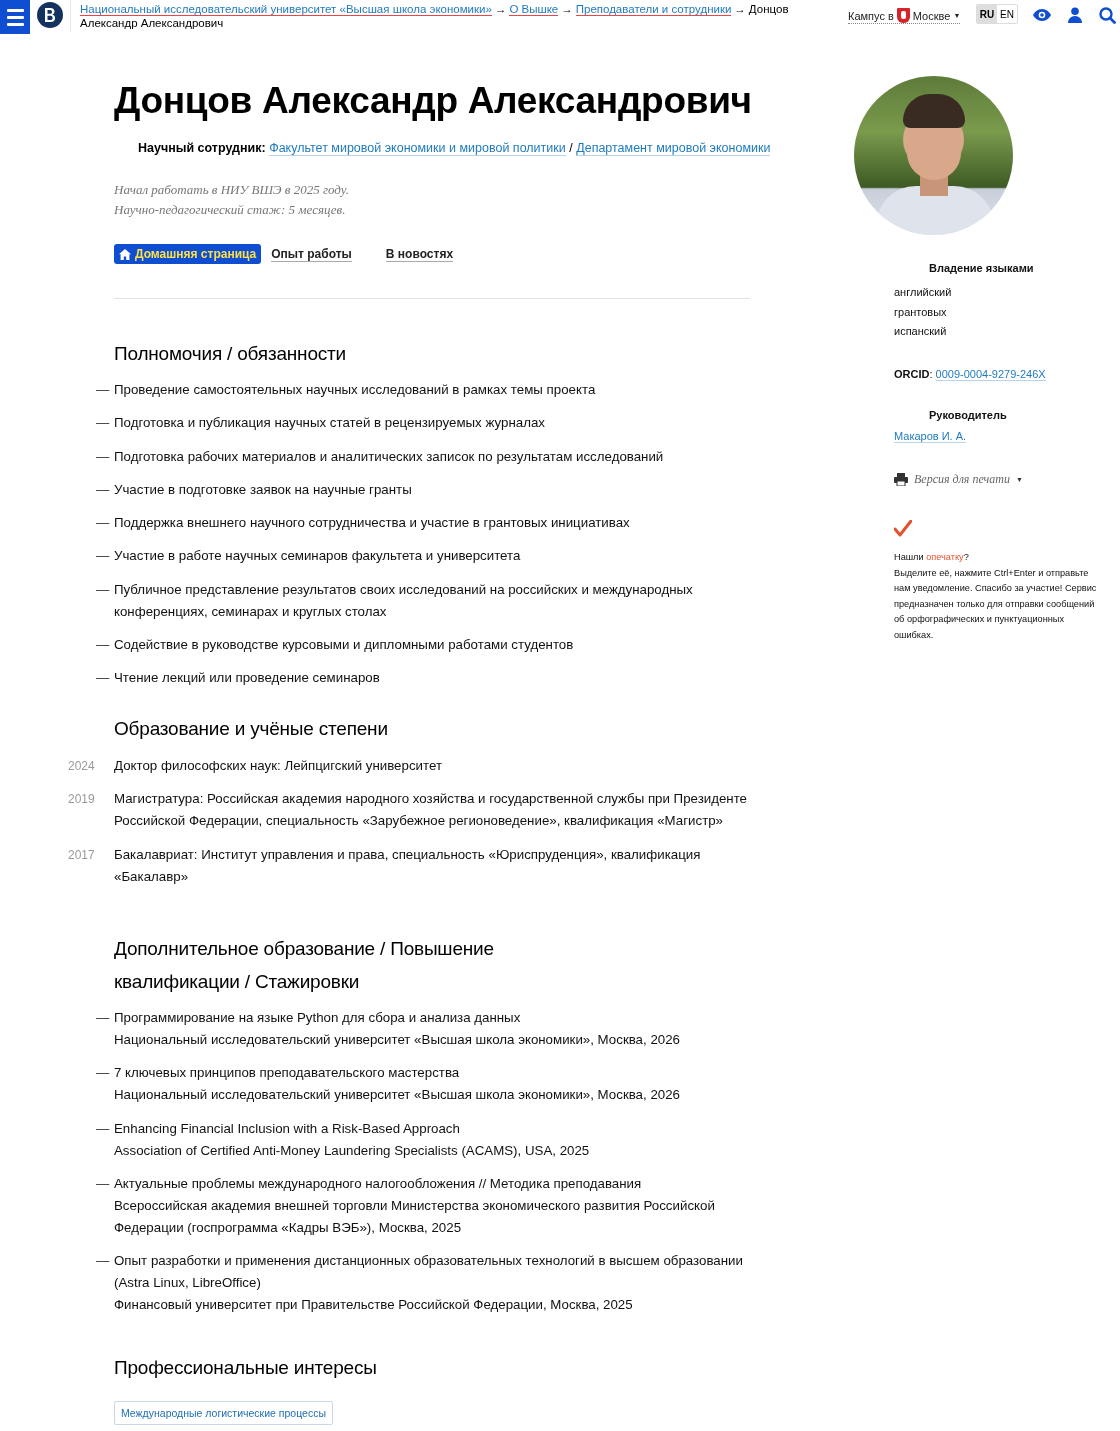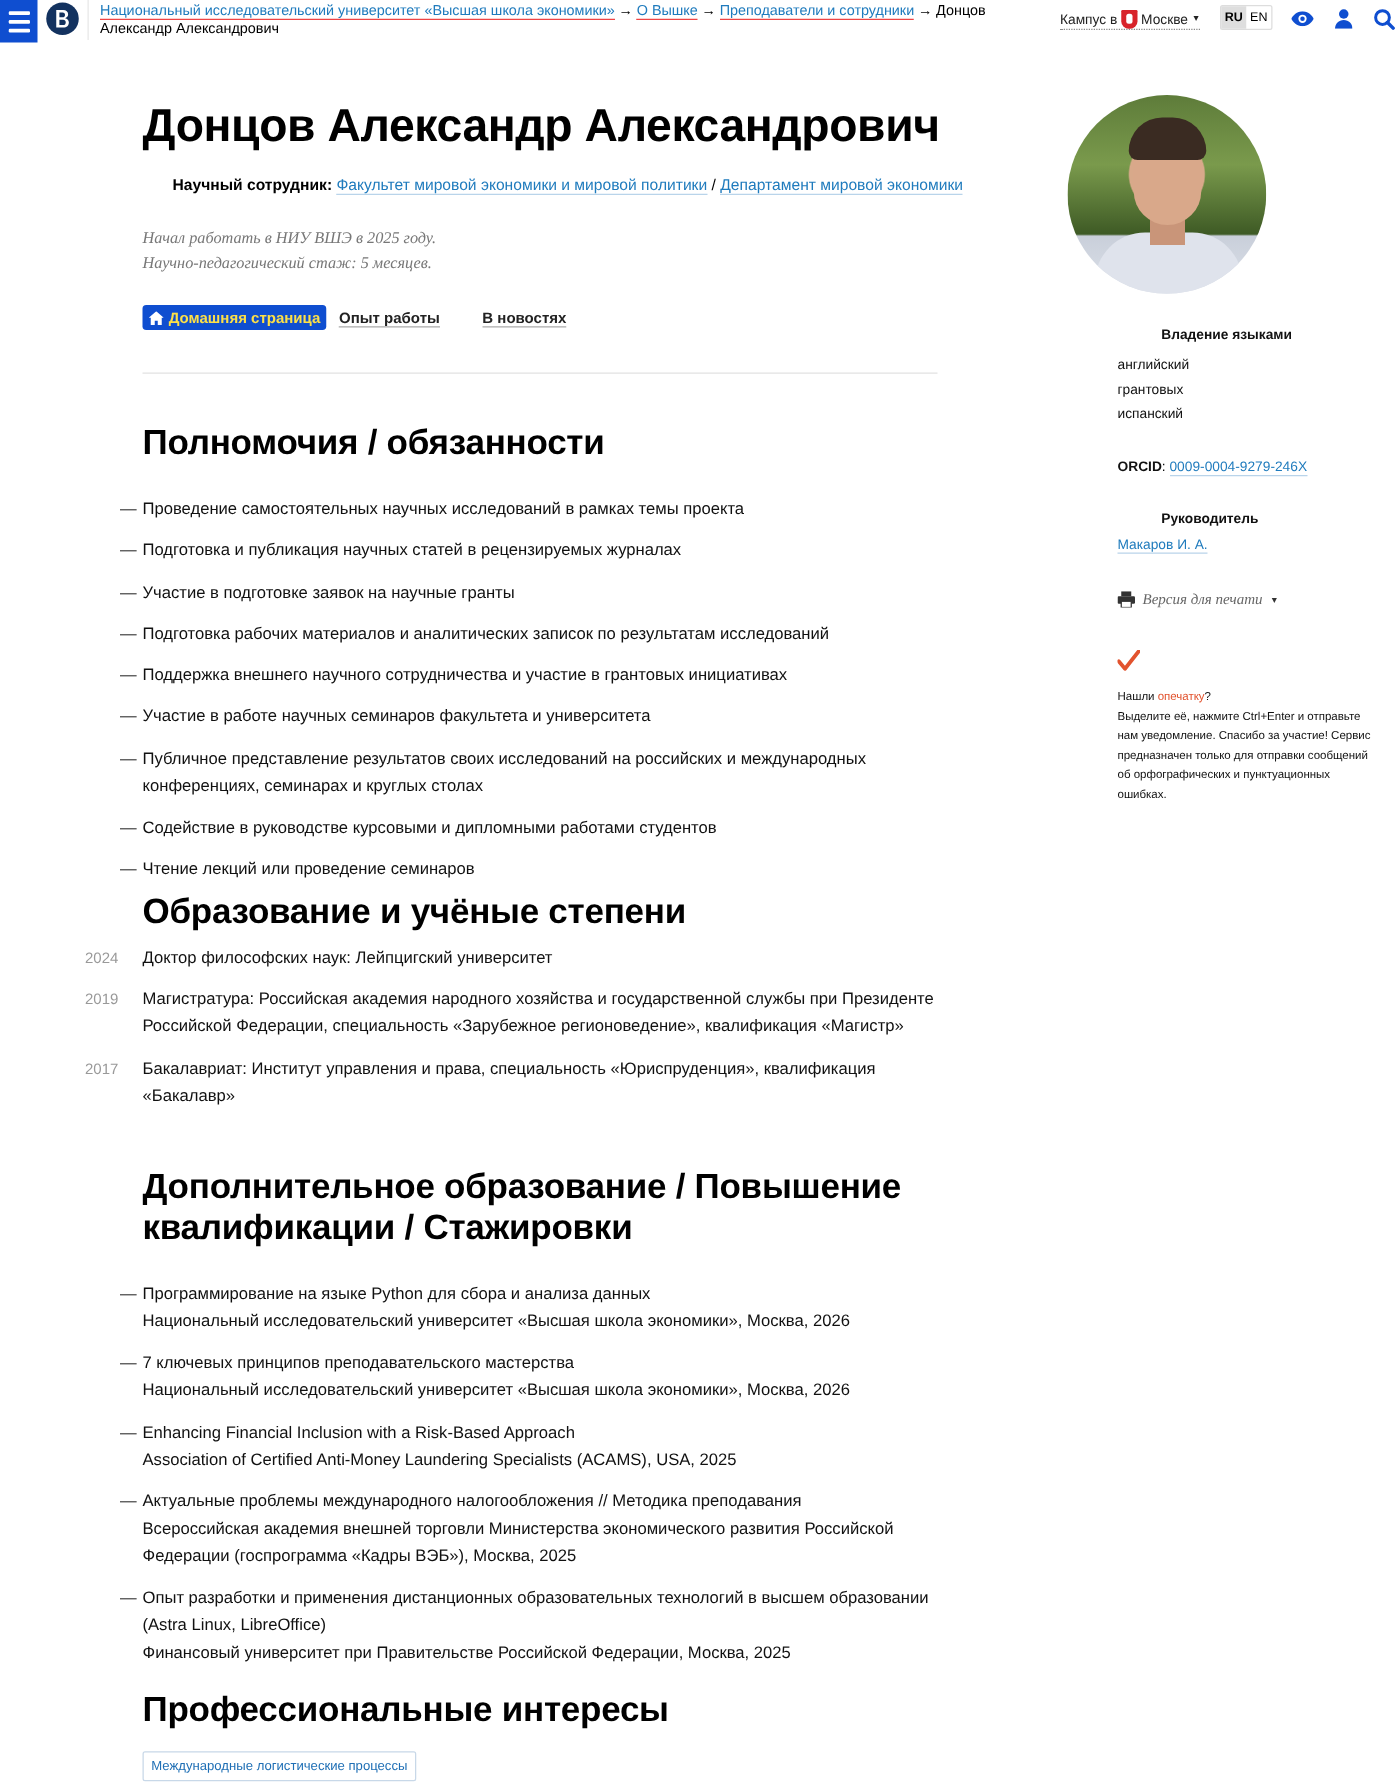--- a/index.html
+++ b/index.html
@@ -31,22 +31,22 @@
   .position b { font-weight: bold; padding-left: 24px; }
   .position a { color: #1f7bbd; border-bottom: 1px solid #b9d4ea; }
   .meta { position: absolute; left: 114px; top: 180px; font-family: "Liberation Serif", serif; font-style: italic; font-size: 13px; line-height: 20px; color: #777; }
 
   .tabs { position: absolute; left: 114px; top: 244px; display: flex; align-items: center; gap: 10px; }
   .tab-active { background: #0f4ed0; color: #fde047; font-size: 12px; font-weight: bold; padding: 3px 5px; border-radius: 3px; display: flex; align-items: center; gap: 4px; cursor: pointer; }
   .tab { font-size: 12px; font-weight: bold; color: #222; border-bottom: 1px solid #aaa; cursor: pointer; margin-right: 24px; }
 
   .divider { position: absolute; left: 114px; top: 298px; width: 636px; height: 1px; background: #e2e2e2; }
 
-  h2 { position: absolute; left: 114px; font-size: 28px; font-weight: bold; line-height: 33px; letter-spacing: -0.2px; }
-  .list { position: absolute; left: 96px; width: 660px; margin-top: 17px; }
+  h2 { position: absolute; left: 114px; font-size: 19px; font-weight: normal; line-height: 33px; letter-spacing: -0.2px; }
+  .list { position: absolute; left: 96px; width: 660px; }
   .li { position: relative; padding-left: 18px; font-size: 13.3px; line-height: 22px; margin-bottom: 11.3px; color: #111; }
   .li::before { content: "—"; position: absolute; left: 0; top: 0; color: #333; }
   .li .sub { display: block; }
 
   .edu { position: absolute; left: 66px; width: 690px; }
   .edu-row { display: flex; font-size: 13.3px; line-height: 22px; margin-bottom: 11.3px; color: #111; }
   .edu-year { width: 48px; color: #999; font-size: 12px; padding-left: 2px; flex-shrink: 0; }
   .edu-text { flex: 1; }
 
   .tag { position: absolute; left: 114px; top: 1401px; border: 1px solid #c8d8e8; border-radius: 2px; font-size: 10.5px; color: #1f6fb5; padding: 5px 6px; cursor: pointer; }
@@ -143,22 +143,22 @@
   <span class="tab">Опыт работы</span>
   <span class="tab">В новостях</span>
 </div>
 
 <div class="divider"></div>
 
 <h2 style="top:337px;">Полномочия / обязанности</h2>
 <div class="list" style="top:379px;">
   <div class="li">Проведение самостоятельных научных исследований в рамках темы проекта</div>
   <div class="li">Подготовка и публикация научных статей в рецензируемых журналах</div>
+  <div class="li">Подготовка рабочих материалов и аналитических записок по результатам исследований</div>
   <div class="li">Участие в подготовке заявок на научные гранты</div>
-  <div class="li">Подготовка рабочих материалов и аналитических записок по результатам исследований</div>
   <div class="li">Поддержка внешнего научного сотрудничества и участие в грантовых инициативах</div>
   <div class="li">Участие в работе научных семинаров факультета и университета</div>
   <div class="li" style="width:620px;">Публичное представление результатов своих исследований на российских и международных конференциях, семинарах и круглых столах</div>
   <div class="li">Содействие в руководстве курсовыми и дипломными работами студентов</div>
   <div class="li">Чтение лекций или проведение семинаров</div>
 </div>
 
 <h2 style="top:712px;">Образование и учёные степени</h2>
 <div class="edu" style="top:755px;">
   <div class="edu-row">

